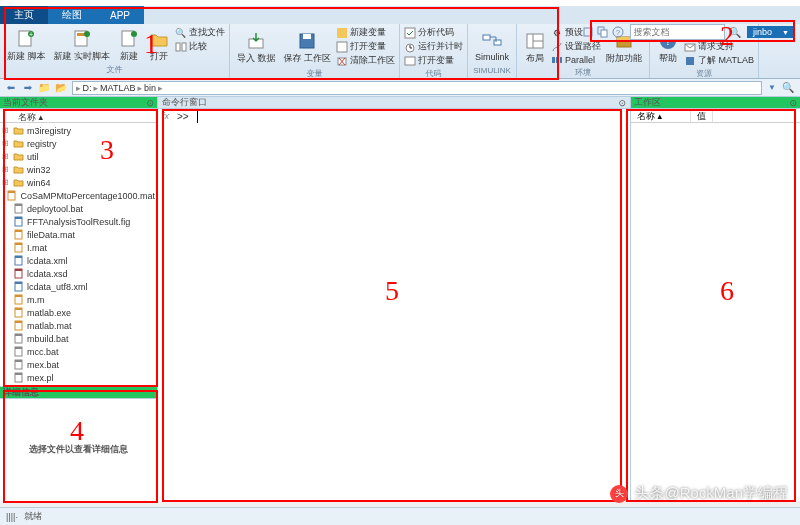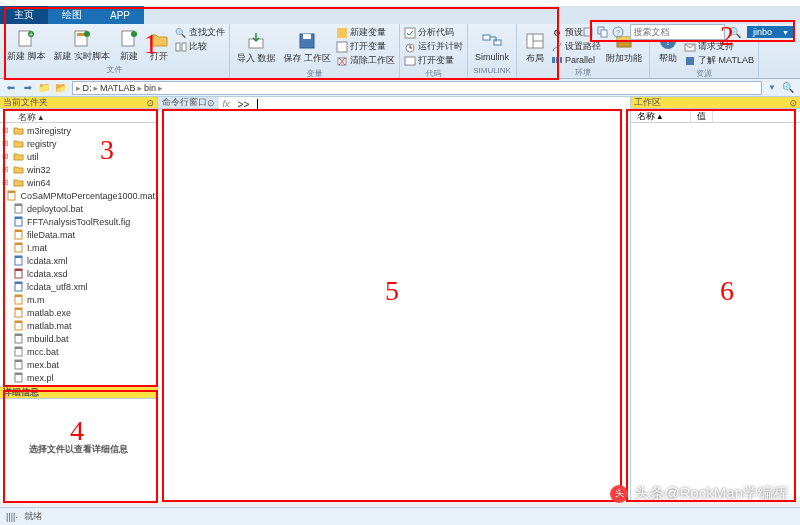--- a/index.html
+++ b/index.html
@@ -24,30 +24,30 @@
 .qat .icon { width: 12px; height: 12px; color: #4a7bb0; }
 .search-box { width: 95px; height: 16px; border: 1px solid #a0b8d0; background: #fff; font-size: 9px; padding: 0 3px; color: #888; }
 .user-btn { background: #1b6fb5; color: #fff; font-size: 9px; padding: 1px 6px; display: flex; align-items: center; gap: 10px; }
 .addrbar { height: 18px; background: #e8f0f8; border-bottom: 1px solid #b8cde0; display: flex; align-items: center; padding: 0 4px; gap: 3px; }
 .addrbar .nav-btn { width: 14px; height: 14px; display: flex; align-items: center; justify-content: center; color: #4a7bb0; cursor: pointer; }
 .addrbar .path { flex: 1; background: #fff; border: 1px solid #a0b8d0; height: 14px; display: flex; align-items: center; font-size: 9px; padding: 0 3px; gap: 2px; }
 .addrbar .path span { color: #333; }
 .addrbar .path .sep { color: #888; }
 .main { display: flex; height: 404px; }
 .left-col { width: 158px; display: flex; flex-direction: column; border-right: 1px solid #b8cde0; }
-.panel-header { height: 12px; background: #fde047; border-bottom: 1px solid #b8cde0; font-size: 9px; color: #555; padding: 0 3px; display: flex; align-items: center; justify-content: space-between; }
+.panel-header { height: 12px; background: #22c55e; border-bottom: 1px solid #b8cde0; font-size: 9px; color: #555; padding: 0 3px; display: flex; align-items: center; justify-content: space-between; }
 .file-browser { flex: 1; background: #fff; overflow: hidden; }
 .file-browser .col-header { height: 14px; border-bottom: 1px solid #d0d0d0; font-size: 9px; color: #333; padding: 2px 6px 0 18px; }
 .file-list { padding: 1px 0; }
 .file-item { display: flex; align-items: center; gap: 3px; padding: 0 2px; height: 13px; font-size: 9px; color: #333; cursor: pointer; }
 .file-item .exp { width: 8px; color: #888; font-size: 8px; }
 .file-item .ficon { width: 11px; height: 11px; display: flex; align-items: center; justify-content: center; }
 .details-panel { height: 115px; background: #fff; border-top: 1px solid #b8cde0; font-weight: bold; }
 .details-body { height: 100px; display: flex; align-items: center; justify-content: center; font-size: 9px; color: #555; }
-.center-col { flex: 1; background: #fff; display: flex; }
+.center-col { flex: 1; background: #fff; display: flex; flex-direction: column; }
 .cmd-header { height: 12px; background: #d8e6f2; border-bottom: 1px solid #b8cde0; font-size: 9px; color: #555; padding: 0 4px; display: flex; align-items: center; justify-content: space-between; }
 .cmd-body { flex: 1; padding: 2px 4px; font-size: 10px; font-family: Consolas, monospace; color: #333; display: flex; align-items: flex-start; gap: 8px; }
 .fx-badge { font-style: italic; color: #888; font-size: 9px; }
 .right-col { width: 170px; background: #fff; border-left: 1px solid #b8cde0; }
 .ws-cols { display: flex; height: 14px; border-bottom: 1px solid #d0d0d0; font-size: 9px; }
 .ws-cols div { padding: 1px 6px; border-right: 1px solid #e0e0e0; }
 .statusbar { position: absolute; bottom: 0; left: 0; right: 0; height: 18px; background: #e8f0f8; border-top: 1px solid #b8cde0; display: flex; align-items: center; padding: 0 6px; font-size: 9px; color: #555; gap: 6px; }
 .annotation { position: absolute; font-family: "Times New Roman", serif; color: #ff0000; font-size: 28px; font-weight: normal; pointer-events: none; }
 .redbox { position: absolute; border: 2px solid #ff0000; pointer-events: none; }
 .watermark { position: absolute; bottom: 22px; right: 12px; color: rgba(255,255,255,0.85); font-size: 15px; display: flex; align-items: center; gap: 6px; pointer-events: none; text-shadow: 0 0 3px rgba(0,0,0,0.6); }

